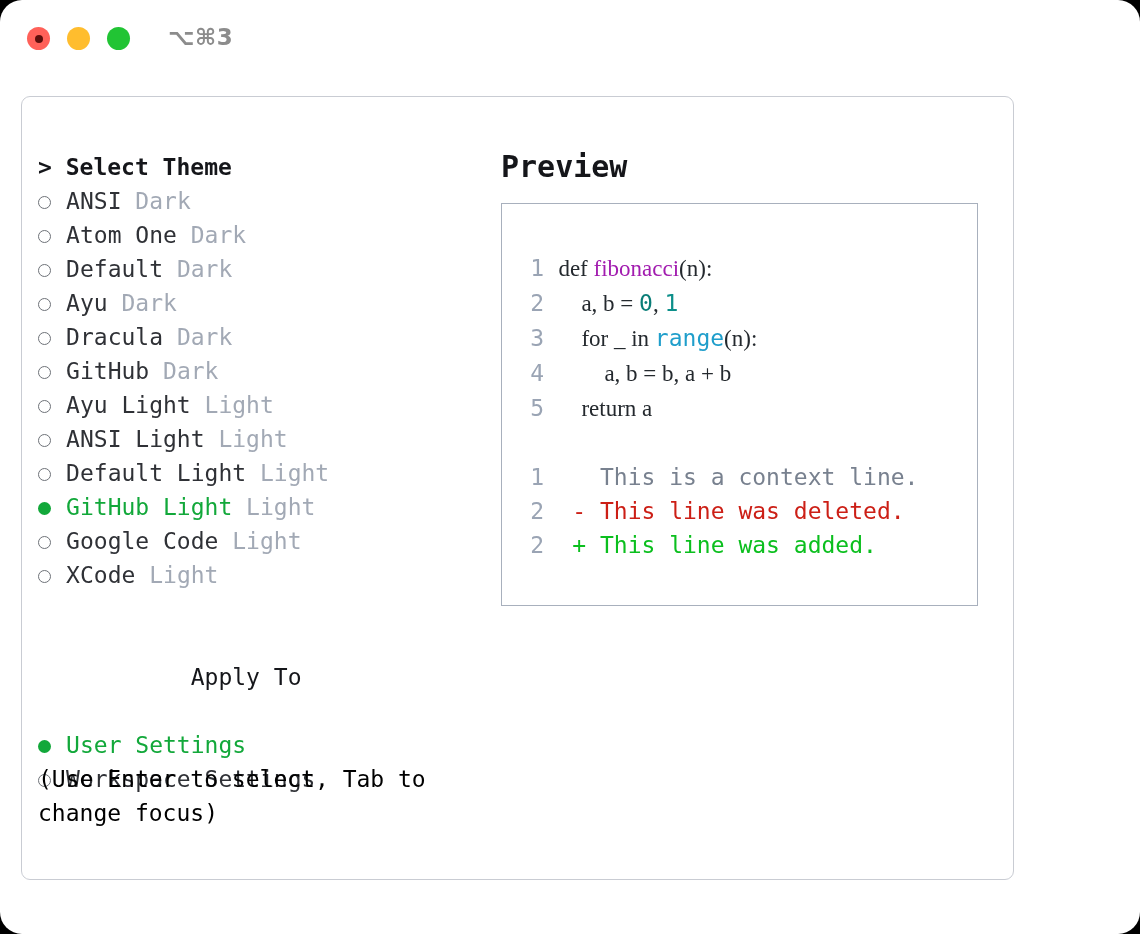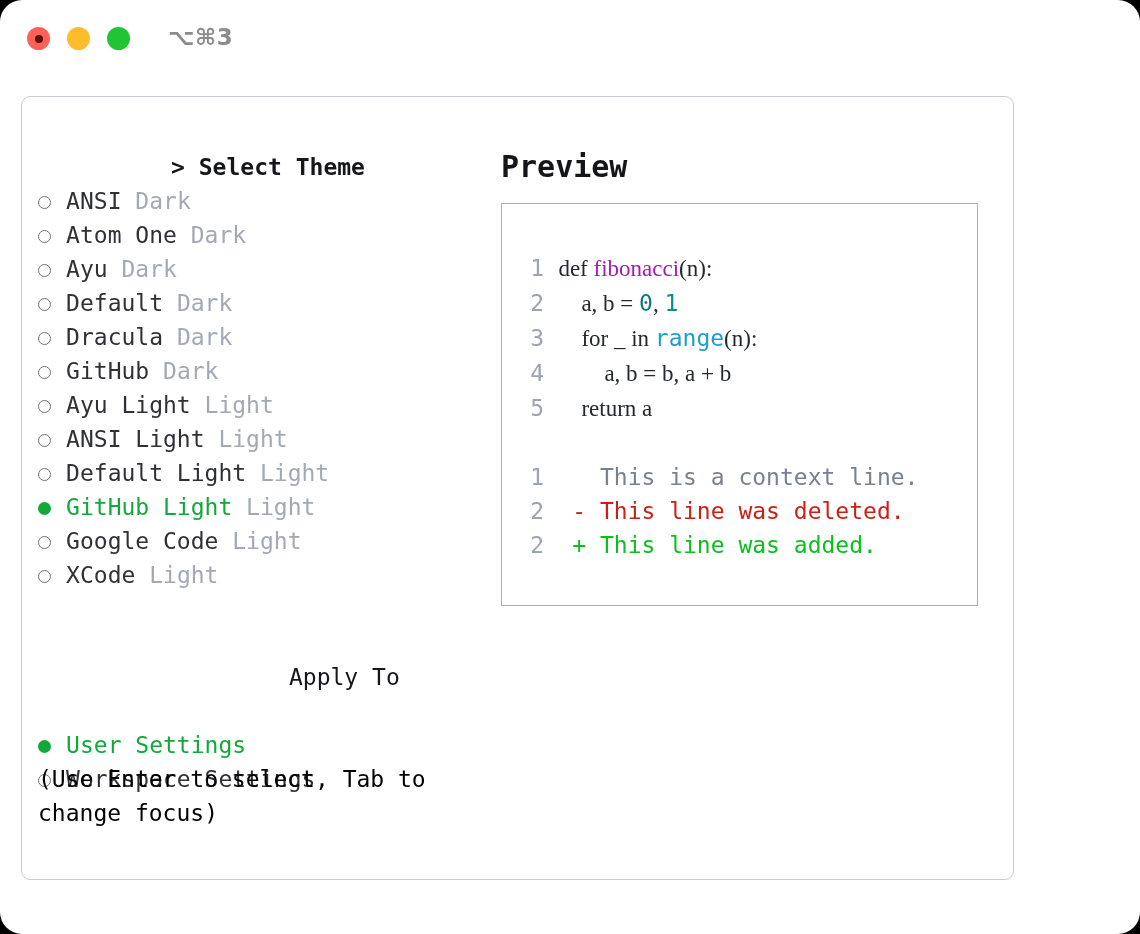--- a/index.html
+++ b/index.html
@@ -96,21 +96,20 @@
     left: 16px;
     top: 53px;
     width: 460px;
   }
 
   .section-head {
     font-size: 23px;
     line-height: 34px;
     color: #15161a;
     white-space: pre;
-    text-align: center;
   }
   .section-head.bold { font-weight: bold; }
 
   .opt-row {
     font-size: 23px;
     line-height: 34px;
     white-space: pre;
     color: #2f3136;
   }
   .opt-marker {
@@ -219,22 +218,22 @@
   </div>
 
   <div class="panel">
     <div class="panel-inner">
 
       <div class="left-col">
         <div class="section-head bold">&gt; Select Theme</div>
         <div id="theme-list">
             <div class="opt-row"><span class="opt-marker"><span class="marker-glyph empty"></span></span><span class="opt-name"> ANSI</span><span class="opt-variant"> Dark</span></div>
             <div class="opt-row"><span class="opt-marker"><span class="marker-glyph empty"></span></span><span class="opt-name"> Atom One</span><span class="opt-variant"> Dark</span></div>
+            <div class="opt-row"><span class="opt-marker"><span class="marker-glyph empty"></span></span><span class="opt-name"> Default</span><span class="opt-variant"> Dark</span></div>
             <div class="opt-row"><span class="opt-marker"><span class="marker-glyph empty"></span></span><span class="opt-name"> Ayu</span><span class="opt-variant"> Dark</span></div>
-            <div class="opt-row"><span class="opt-marker"><span class="marker-glyph empty"></span></span><span class="opt-name"> Default</span><span class="opt-variant"> Dark</span></div>
             <div class="opt-row"><span class="opt-marker"><span class="marker-glyph empty"></span></span><span class="opt-name"> Dracula</span><span class="opt-variant"> Dark</span></div>
             <div class="opt-row"><span class="opt-marker"><span class="marker-glyph empty"></span></span><span class="opt-name"> GitHub</span><span class="opt-variant"> Dark</span></div>
             <div class="opt-row"><span class="opt-marker"><span class="marker-glyph empty"></span></span><span class="opt-name"> Ayu Light</span><span class="opt-variant"> Light</span></div>
             <div class="opt-row"><span class="opt-marker"><span class="marker-glyph empty"></span></span><span class="opt-name"> ANSI Light</span><span class="opt-variant"> Light</span></div>
             <div class="opt-row"><span class="opt-marker"><span class="marker-glyph empty"></span></span><span class="opt-name"> Default Light</span><span class="opt-variant"> Light</span></div>
             <div class="opt-row selected"><span class="opt-marker"><span class="marker-glyph filled"></span></span><span class="opt-name"> GitHub Light</span><span class="opt-variant"> Light</span></div>
             <div class="opt-row"><span class="opt-marker"><span class="marker-glyph empty"></span></span><span class="opt-name"> Google Code</span><span class="opt-variant"> Light</span></div>
             <div class="opt-row"><span class="opt-marker"><span class="marker-glyph empty"></span></span><span class="opt-name"> XCode</span><span class="opt-variant"> Light</span></div>
           </div>
 

